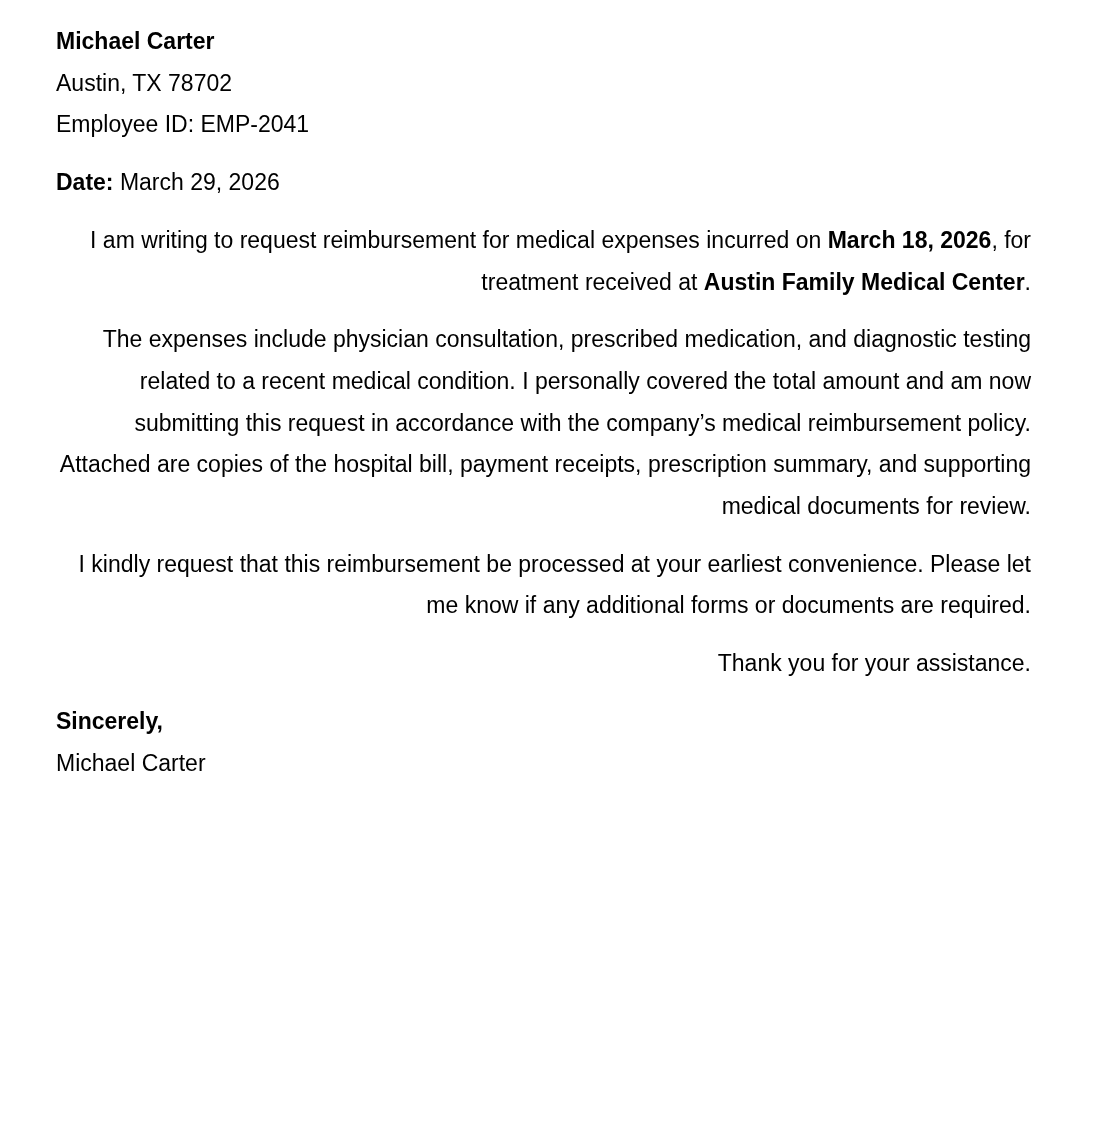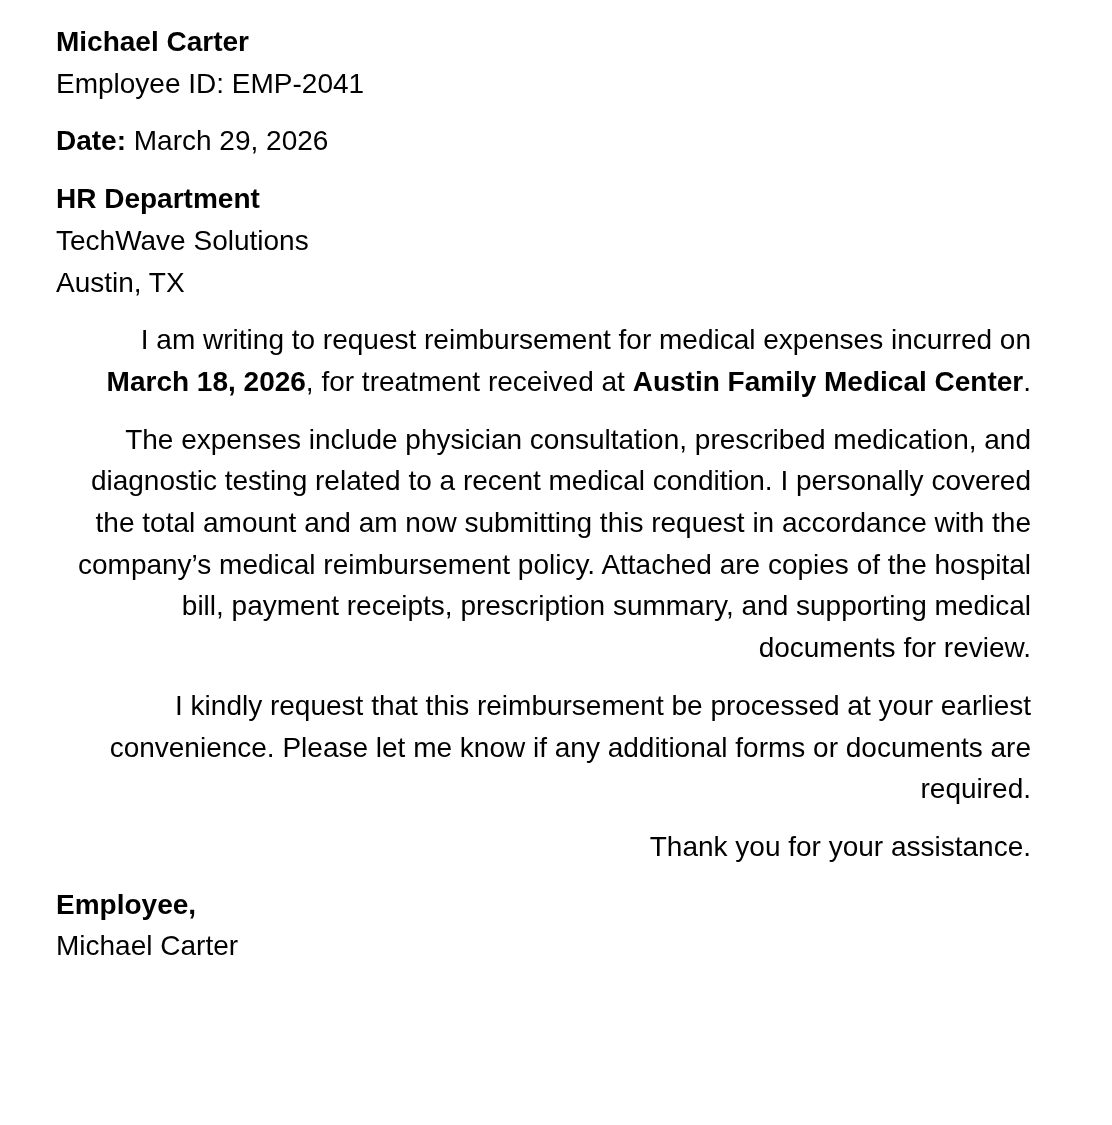--- a/index.html
+++ b/index.html
@@ -13,21 +13,21 @@
     color: #000000;
     font-family: "Liberation Sans", sans-serif;
     overflow: hidden;
   }
   .letter {
     box-sizing: border-box;
     padding: 21px 0 0 56px;
     width: 1046px;
   }
   .letter, .letter p, .letter div {
-    font-size: 28px;
+    font-size: 23px;
     line-height: 41.7px;
   }
   .block {
     margin: 0 0 16px 0;
   }
   .line {
     white-space: nowrap;
   }
   .b {
     font-weight: bold;
@@ -38,42 +38,38 @@
     text-align: right;
   }
 </style>
 </head>
 <body>
 
 <div class="letter">
 
   <div class="block">
     <div class="line b">Michael Carter</div>
+    <div class="line">Austin, TX 78702</div>
     <div class="line">Employee ID: EMP-2041</div>
   </div>
 
   <div class="block">
     <span class="b">Date:</span>
     <span>March 29, 2026</span>
   </div>
 
-  <div class="block">
-    <div class="line b">HR Department</div>
-    <div class="line">TechWave Solutions</div>
-    <div class="line">Austin, TX</div>
-  </div>
 
 
 
   <p class="para"><span>I am writing to request reimbursement for medical expenses incurred on </span><span class="b">March 18, 2026</span><span>, for treatment received at </span><span class="b">Austin Family Medical Center</span><span>.</span></p>
 
   <p class="para">The expenses include physician consultation, prescribed medication, and diagnostic testing related to a recent medical condition. I personally covered the total amount and am now submitting this request in accordance with the company’s medical reimbursement policy. Attached are copies of the hospital bill, payment receipts, prescription summary, and supporting medical documents for review.</p>
 
   <p class="para">I kindly request that this reimbursement be processed at your earliest convenience. Please let me know if any additional forms or documents are required.</p>
 
   <p class="para">Thank you for your assistance.</p>
 
   <div class="block">
-    <div class="line b">Employee,</div>
+    <div class="line b">Sincerely,</div>
     <div class="line">Michael Carter</div>
   </div>
 
 </div>
 
 </body></html>

